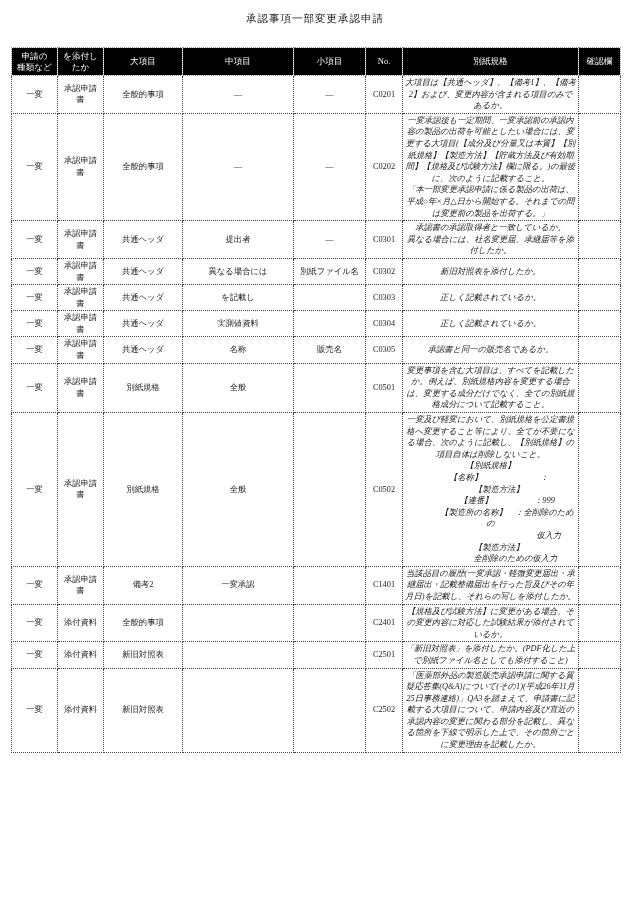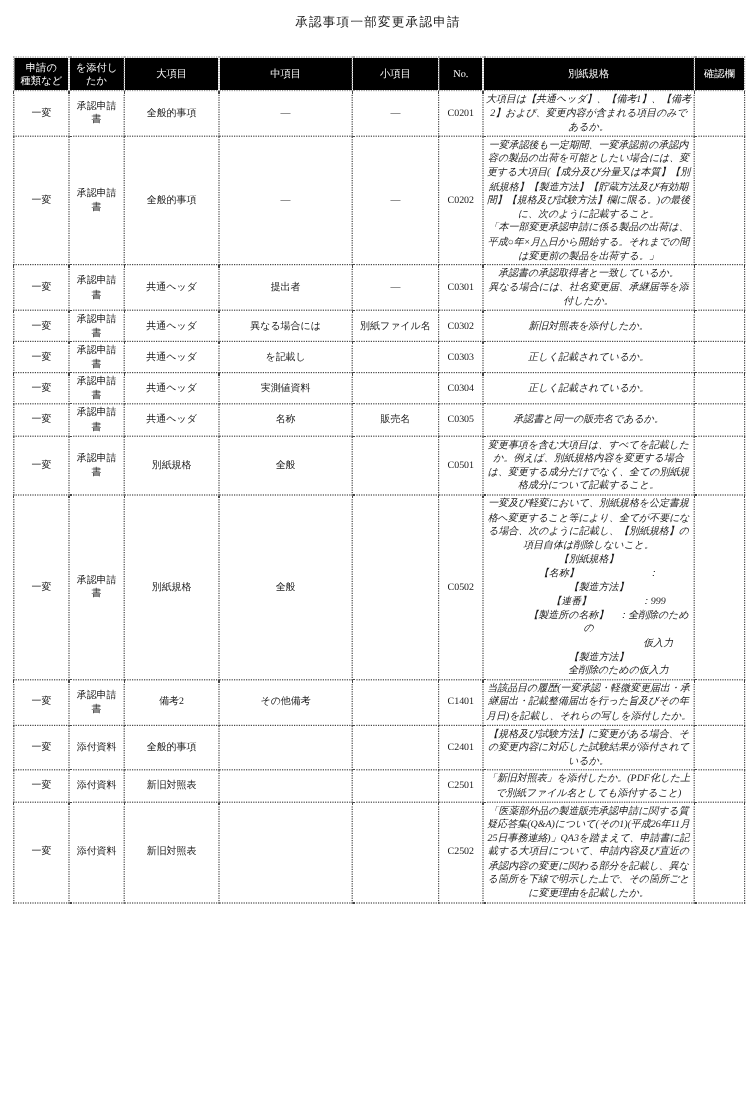--- a/index.html
+++ b/index.html
@@ -209,21 +209,21 @@
 　　　　　　　　　　　　　　仮入力
 　　【製造方法】
 　　　　　　全削除のための仮入力</td>
     <td class="c-check"></td>
   </tr>
 
   <tr>
     <td class="center">一変</td>
     <td class="center">承認申請書</td>
     <td class="center">備考2</td>
-    <td class="center">その他備考</td>
+    <td class="center">一変承認</td>
     <td class="center"></td>
     <td class="center">C1401</td>
     <td class="c-remark">当該品目の履歴(一変承認・軽微変更届出・承継届出・記載整備届出を行った旨及びその年月日)を記載し、それらの写しを添付したか。</td>
     <td class="c-check"></td>
   </tr>
 
   <tr>
     <td class="center">一変</td>
     <td class="center">添付資料</td>
     <td class="center">全般的事項</td>

